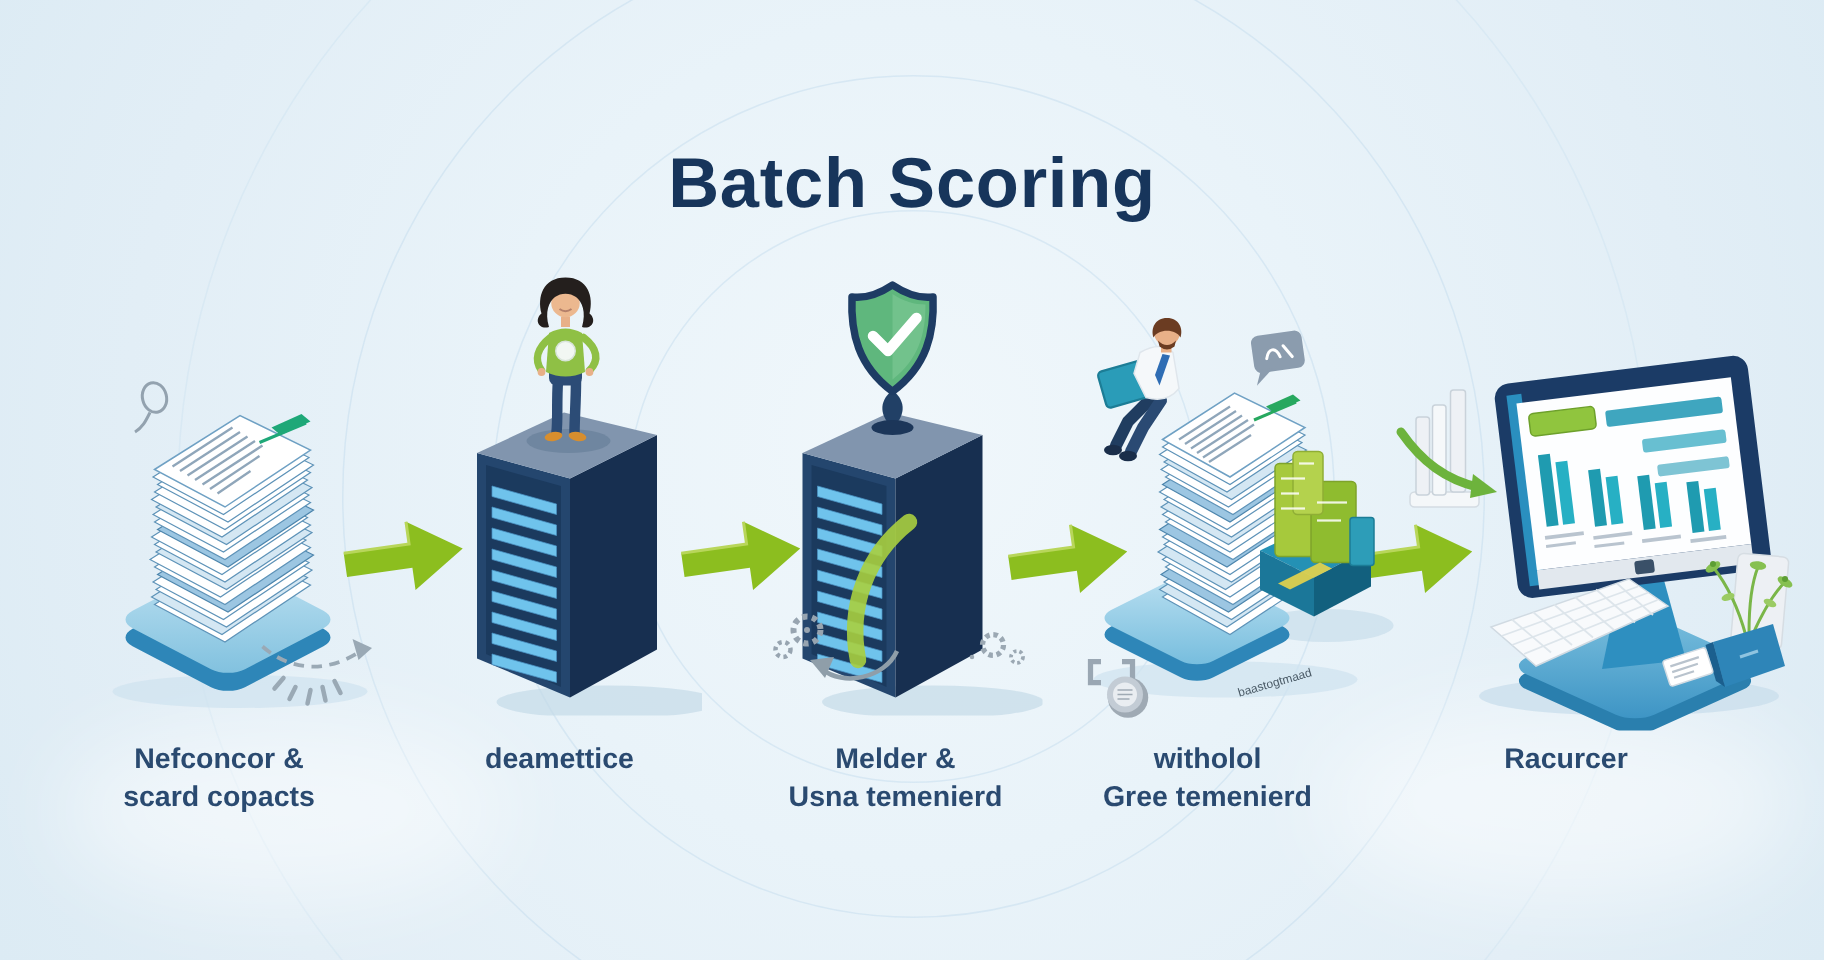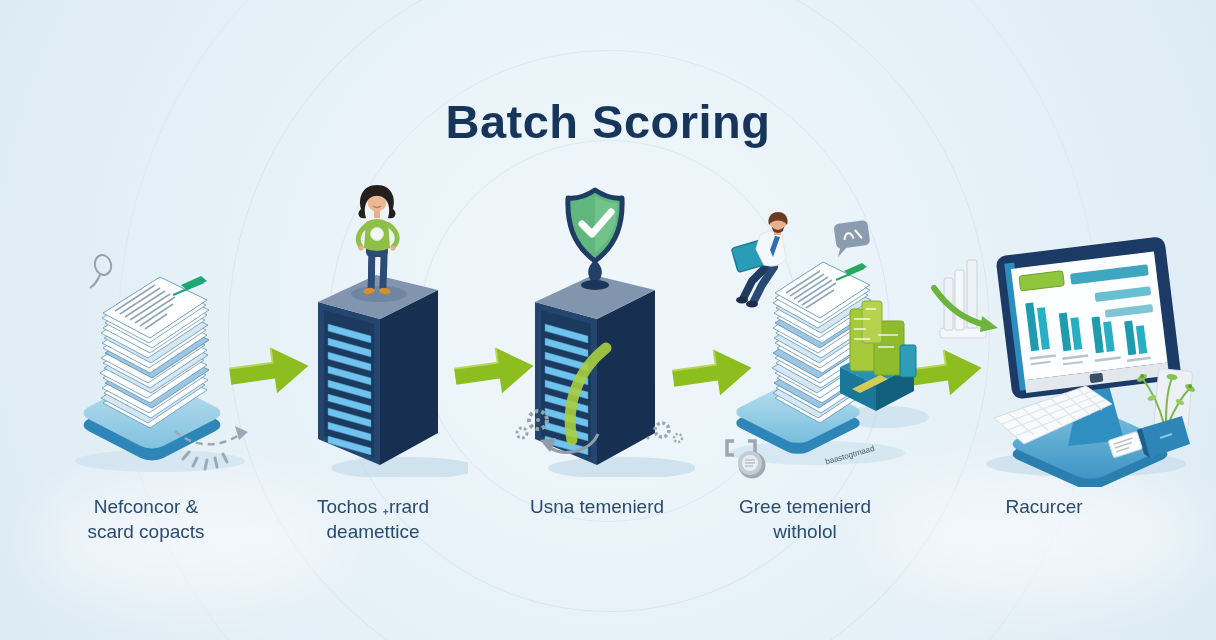--- a/index.html
+++ b/index.html
@@ -13,21 +13,21 @@
   #ring2{width:560px;height:560px;left:328px;top:50px;}
   #ring3{width:760px;height:760px;left:228px;top:-50px;}
   #ring4{width:980px;height:980px;left:118px;top:-160px;border-color:rgba(190,218,237,0.28);}
   .glow{position:absolute;border-radius:50%;background:rgba(255,255,255,0.5);filter:blur(30px);}
   #title{
     position:absolute;left:0;right:0;top:94px;text-align:center;
     font-size:47px;font-weight:700;letter-spacing:0.5px;color:#17355B;
   }
   .caption{
     position:absolute;top:494px;width:220px;text-align:center;
-    color:#2A4A70;font-size:19px;font-weight:400;line-height:25px;
+    color:#2A4A70;font-size:19px;font-weight:700;line-height:25px;
   }
   #cap1{left:36px;} #cap2{left:263px;} #cap3{left:487px;} #cap4{left:695px;} #cap5{left:934px;}
   .stage-svg,.arrow-svg{position:absolute;}
   svg text{font-family:"Liberation Sans",sans-serif;}
 </style>
 </head>
 <body>
 
 <div id="canvas">
 
@@ -404,27 +404,27 @@
           <line x1="186" y1="217" x2="200" y2="217"></line>
       </g>
     </g>
   </svg>
 
   <div class="caption" id="cap1">
     <div>Nefconcor &amp;</div>
     <div>scard copacts</div>
   </div>
   <div class="caption" id="cap2">
-    <div>Tochos ₊rrard</div>
     <div>deamettice</div>
   </div>
   <div class="caption" id="cap3">
+    <div>Melder &amp;</div>
     <div>Usna temenierd</div>
   </div>
   <div class="caption" id="cap4">
+    <div>witholol</div>
     <div>Gree temenierd</div>
-    <div>witholol</div>
   </div>
   <div class="caption" id="cap5">
     <div>Racurcer</div>
   </div>
 
 </div>
 
 </body></html>

